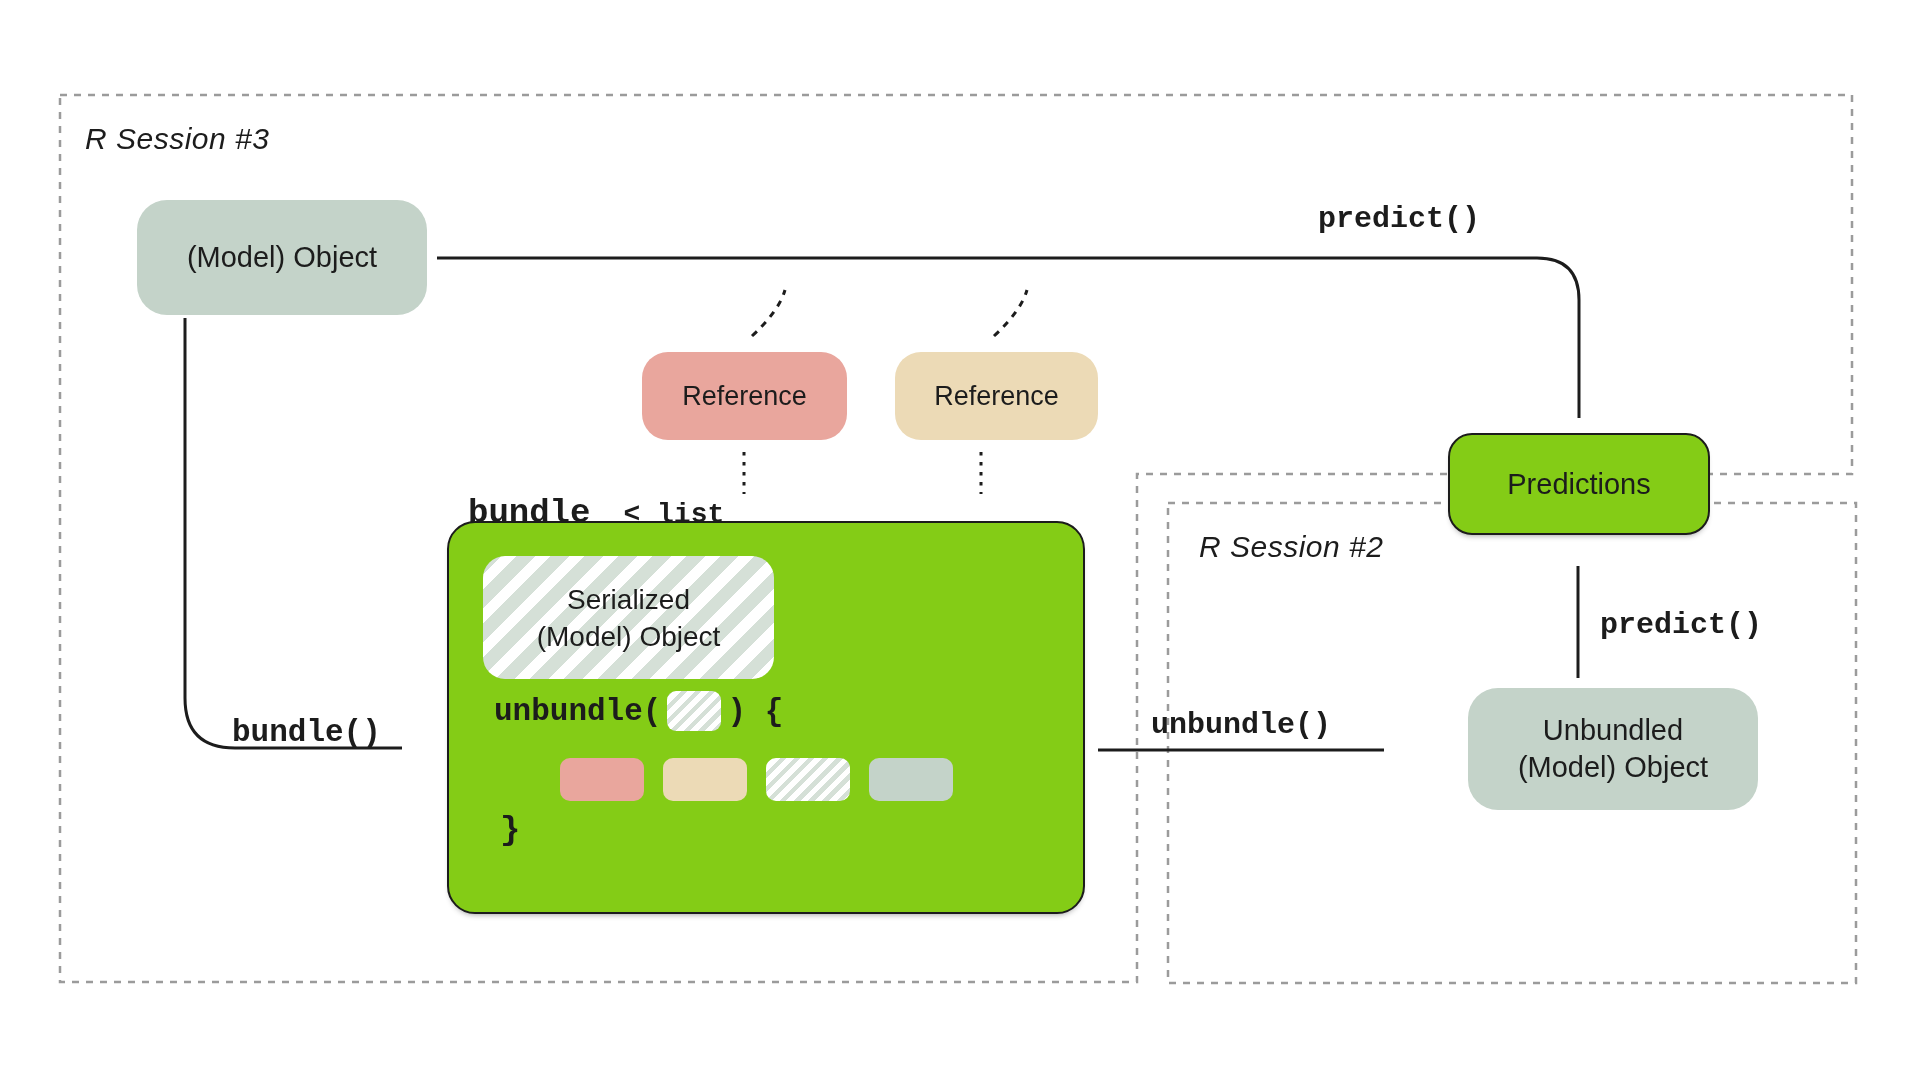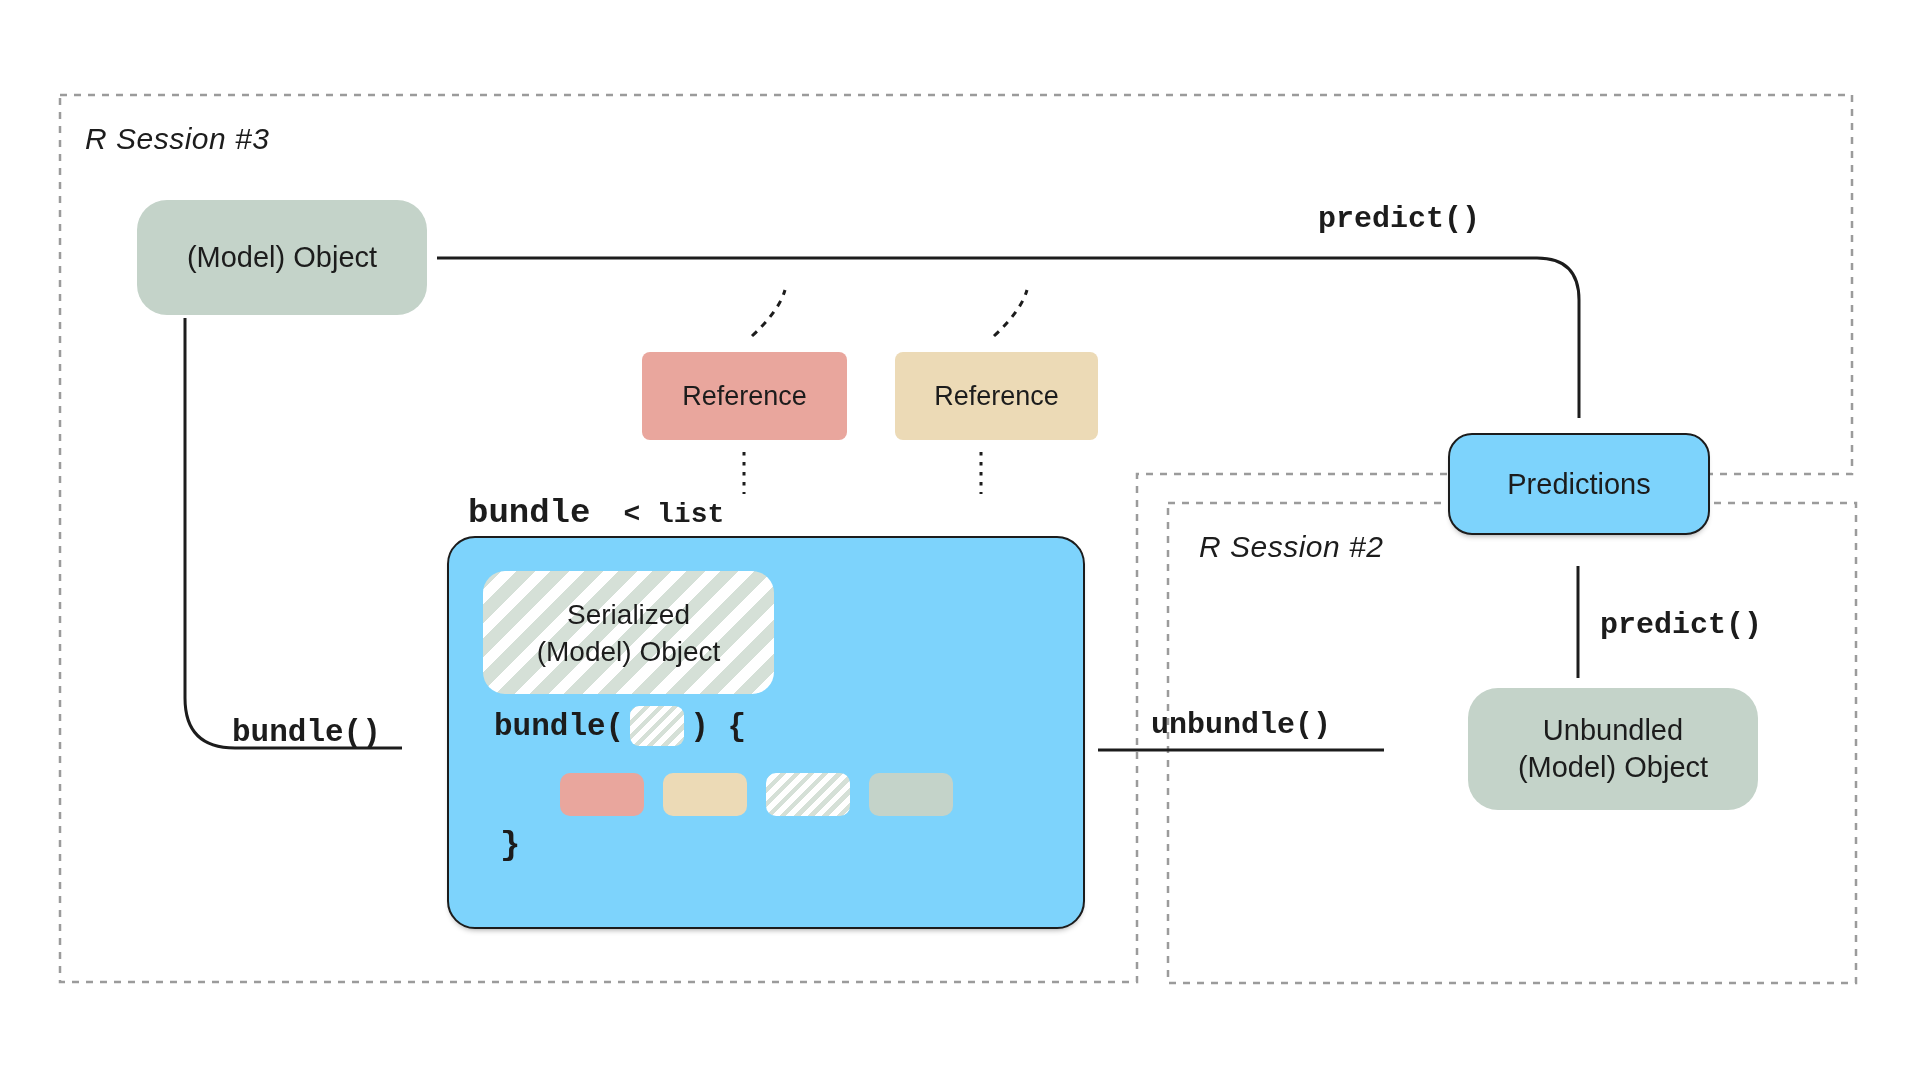--- a/index.html
+++ b/index.html
@@ -14,24 +14,24 @@
   }
   .wires{position:absolute;left:0;top:0;width:1920px;height:1080px;}
   .wires path,.wires rect{fill:none;}
   .session-border{stroke:var(--dash);stroke-width:2.5;stroke-dasharray:7 7;}
   .solid-wire{stroke:var(--ink);stroke-width:3;}
   .dotted-wire{stroke:var(--ink);stroke-width:3;stroke-dasharray:3.5 6.5;}
   .dashed-wire{stroke:var(--ink);stroke-width:3;stroke-dasharray:6.5 6.5;}
   .box{position:absolute;display:flex;align-items:center;justify-content:center;text-align:center;box-sizing:border-box;}
   .session-label{position:absolute;font-style:italic;font-size:30px;letter-spacing:.5px;}
   .node-sage{background:var(--sage);border-radius:30px;font-size:29px;}
-  .node-ref{border-radius:8px;font-size:27px;}
+  .node-ref{border-radius:26px;font-size:27px;}
   .striped{background:repeating-linear-gradient(135deg,var(--stripe) 0 13px,#fff 13px 24px);}
   .striped-fine{background:repeating-linear-gradient(135deg,var(--stripe) 0 4.5px,#fff 4.5px 10px);}
-  .outline-box{background:#7dd3fc;border:2.5px solid var(--ink);box-shadow:0 4px 6px -4px rgba(0,0,0,.45);}
+  .outline-box{background:#84cc16;border:2.5px solid var(--ink);box-shadow:0 4px 6px -4px rgba(0,0,0,.45);}
   .mono{font-family:"Liberation Mono","DejaVu Sans Mono",monospace;font-weight:700;}
   .code-label{position:absolute;font-size:30px;text-align:left;}
   .two-line{line-height:37px;}
   .bundle-var-row{position:absolute;left:468px;top:494px;display:flex;align-items:baseline;gap:33px;}
   .bundle-var{font-size:34px;}
   .bundle-type{font-size:28px;}
   .situate-row{position:absolute;left:45px;top:168px;display:flex;align-items:center;font-size:31px;}
   .situate-chip{width:54px;height:40px;border-radius:9px;margin:0 6px;}
   .chip-row{position:absolute;left:111px;top:235px;display:flex;gap:19px;}
   .chip{width:84px;height:43px;border-radius:10px;}
@@ -85,31 +85,31 @@
     <span>Reference</span>
   </div>
 
   <div class="bundle-var-row">
     <span class="mono bundle-var">bundle</span>
     <span class="mono bundle-type">&lt; list</span>
   </div>
 
   <div class="code-label mono" style="left:232px;top:708px;width:180px;font-size:31px;margin-top:7px;">bundle()</div>
 
-  <div class="box outline-box" style="left:447px;top:536px;width:638px;height:393px;border-radius:28px;display:block;">
+  <div class="box outline-box" style="left:447px;top:521px;width:638px;height:393px;border-radius:28px;display:block;">
 
     <div class="serialized striped">
       <div class="two-line">
         <div>Serialized</div>
         <div>(Model) Object</div>
       </div>
     </div>
 
     <div class="situate-row mono">
-      <span>bundle(</span>
+      <span>unbundle(</span>
       <span class="situate-chip striped-fine"></span>
       <span>) {</span>
     </div>
 
     <div class="chip-row">
       <span class="chip" style="background:var(--salmon);"></span>
       <span class="chip" style="background:var(--tan);"></span>
       <span class="chip striped-fine"></span>
       <span class="chip" style="background:var(--sage);"></span>
     </div>

